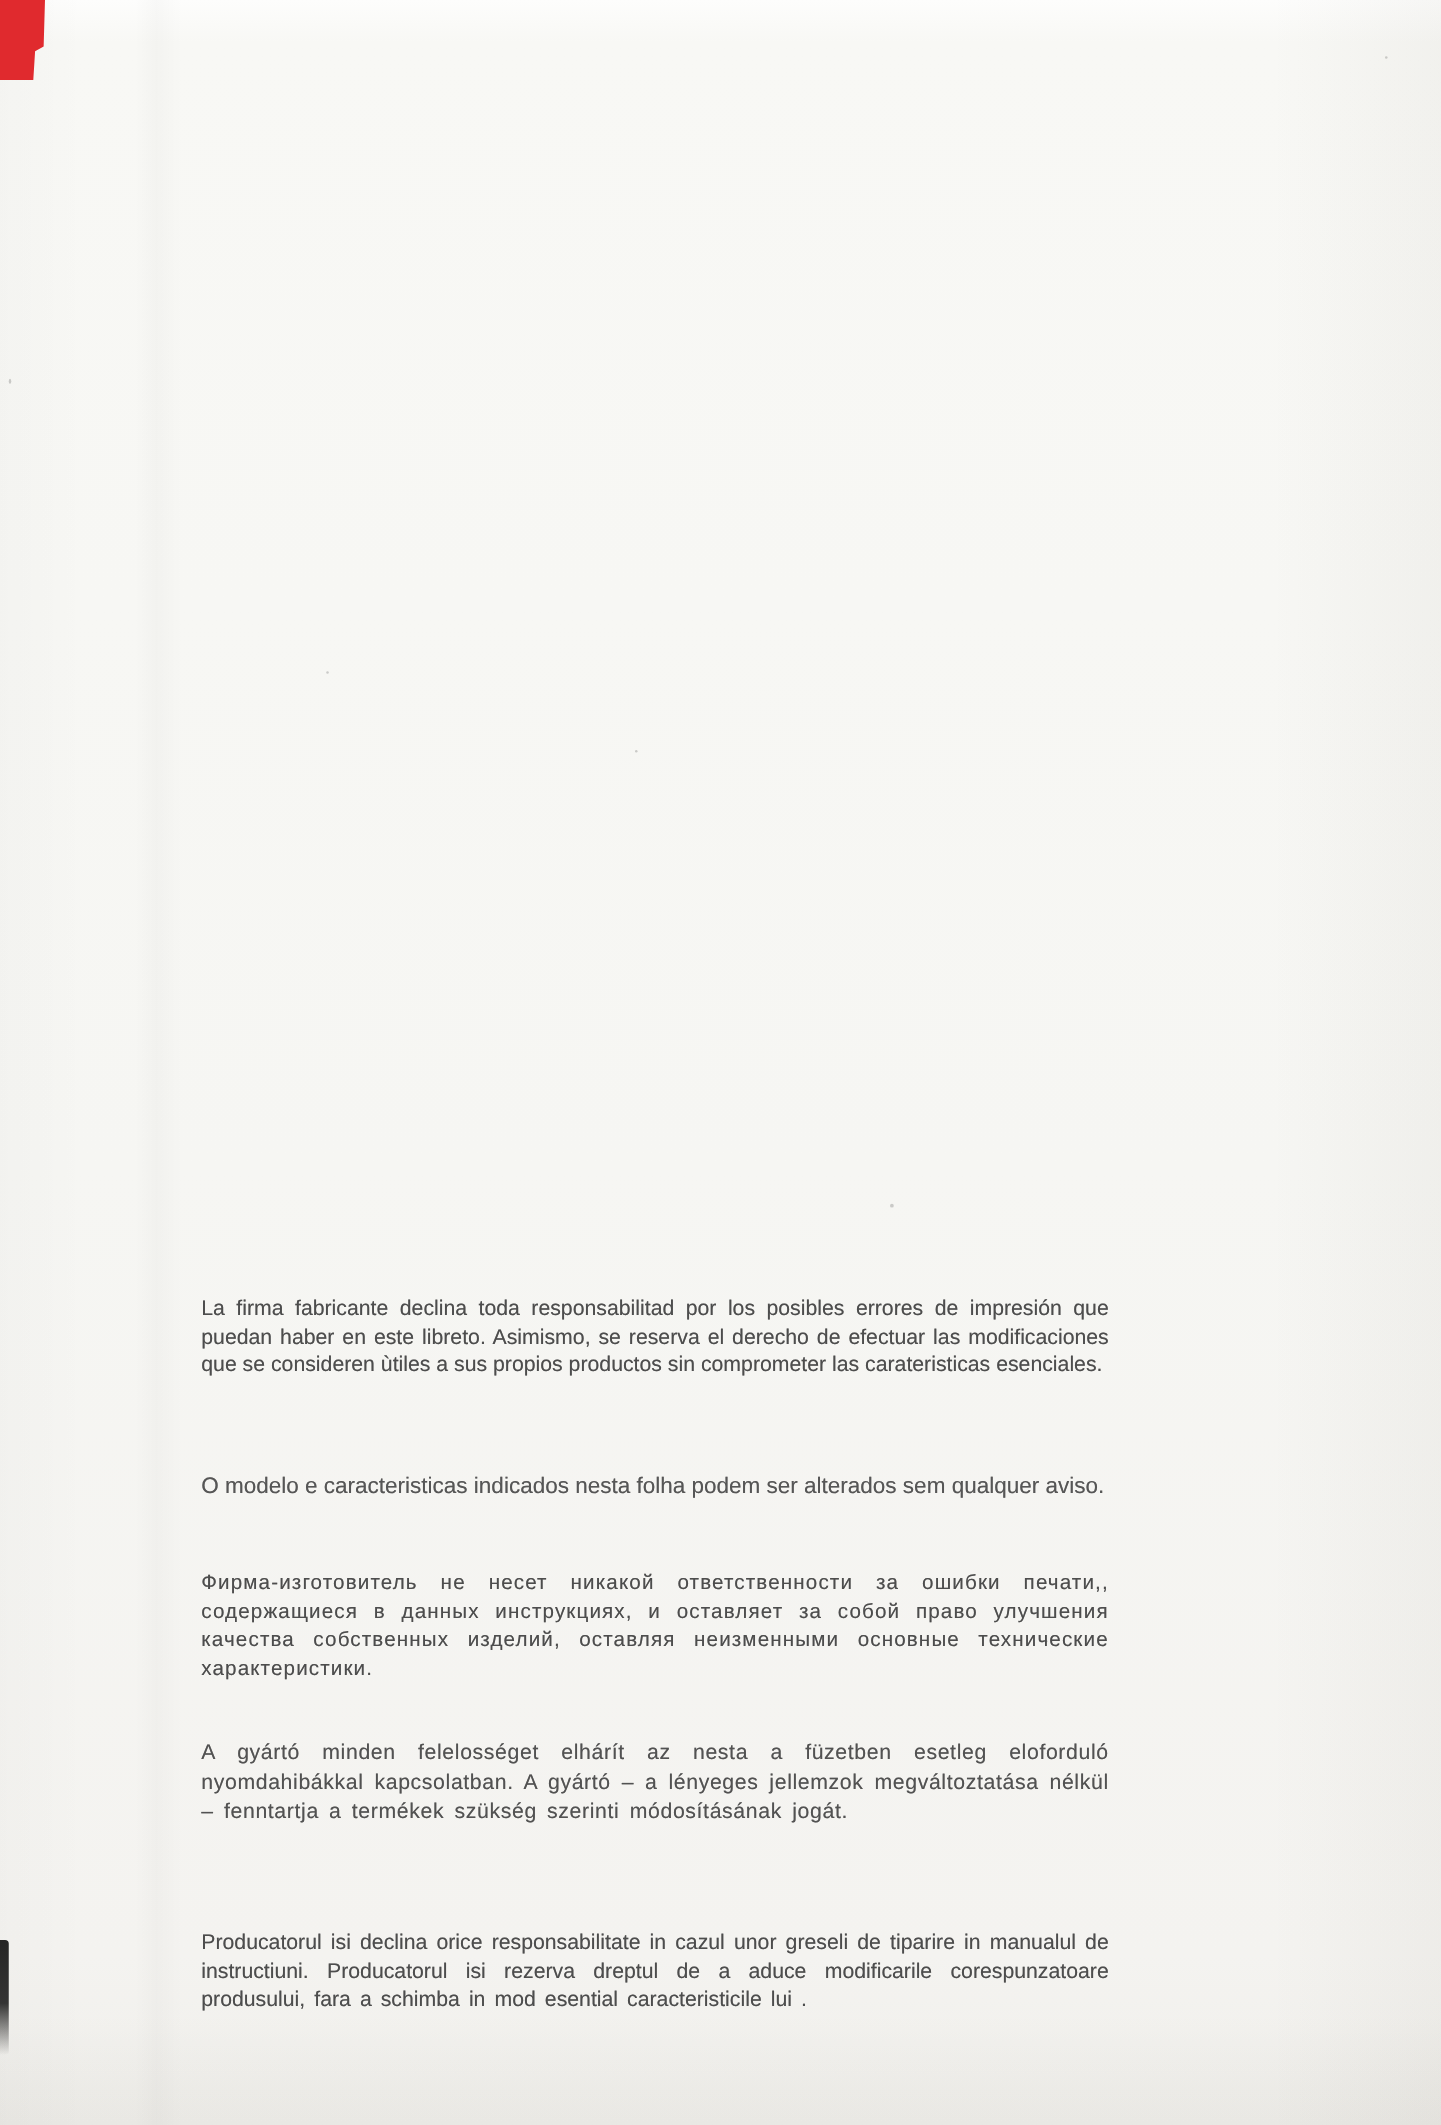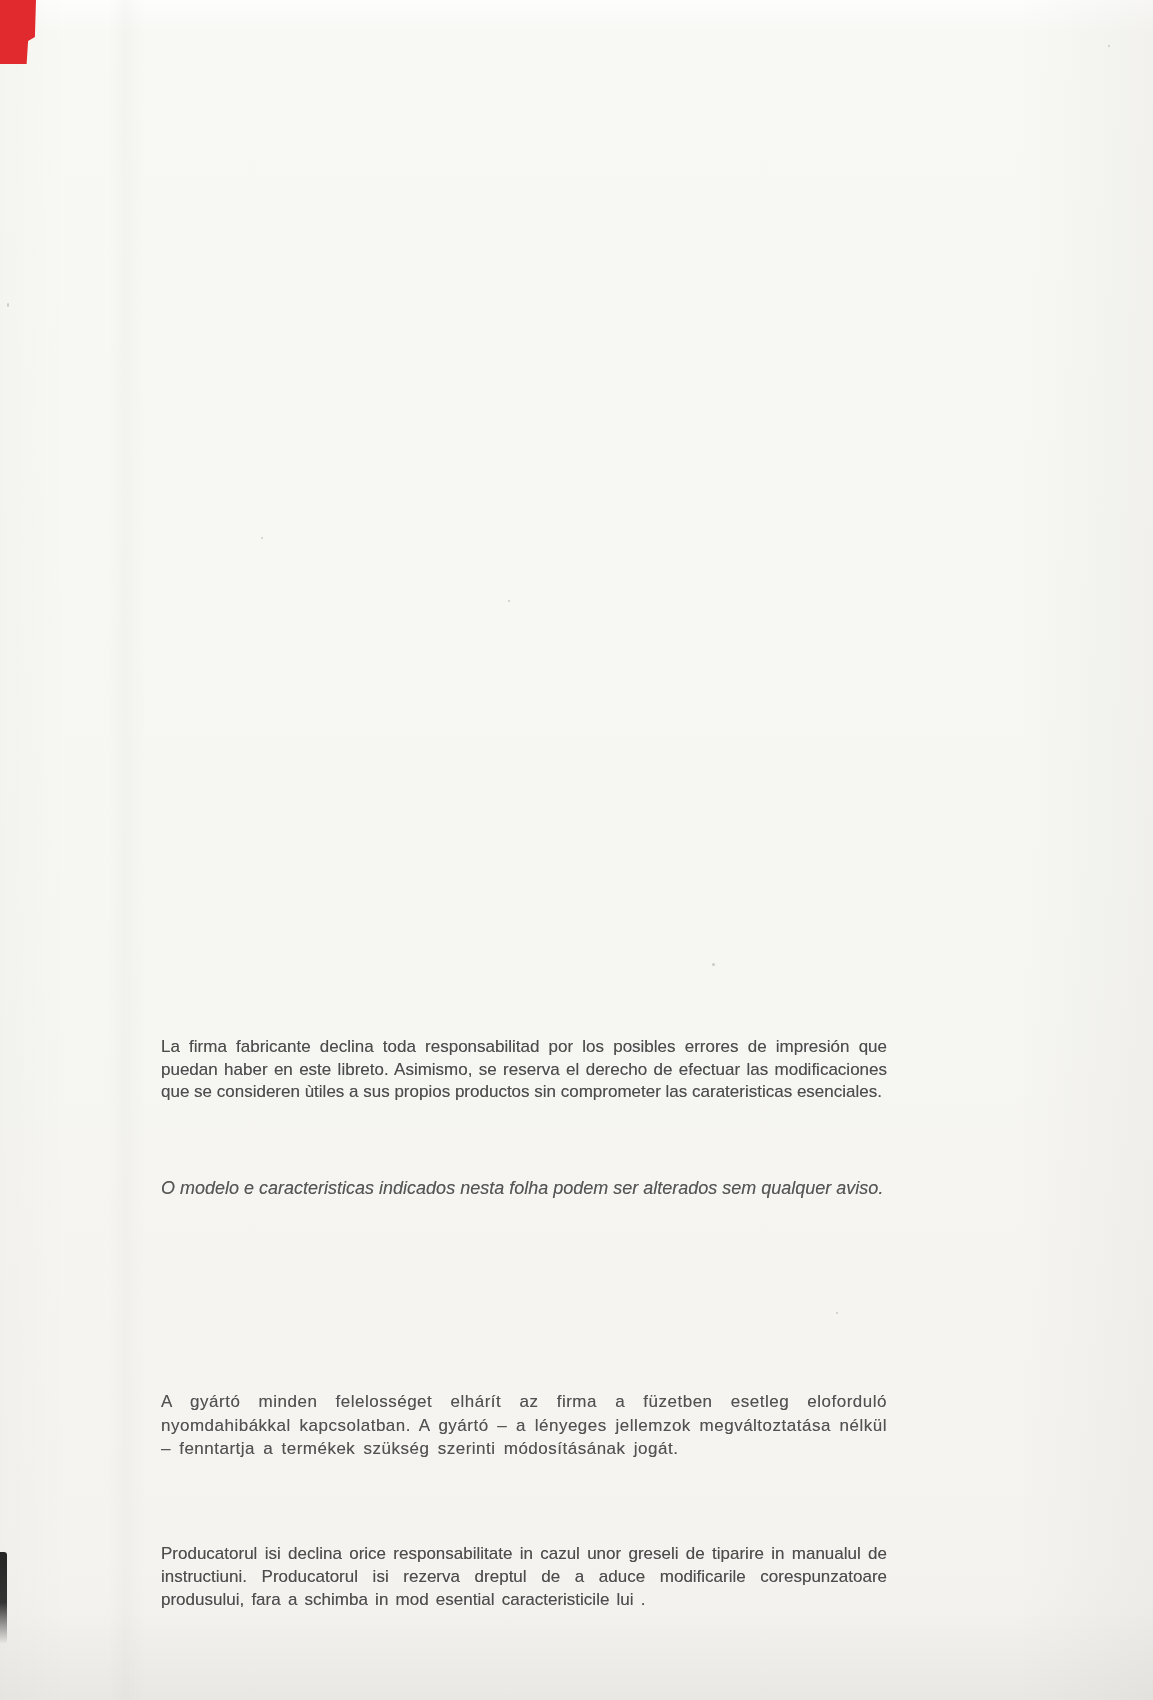--- a/index.html
+++ b/index.html
@@ -62,21 +62,21 @@
   .para {
     position: absolute;
     left: 161px;
     width: 726px;
     margin: 0;
     color: #4d4d4d;
     text-align: justify;
     text-shadow: 0 0 0.5px rgba(90,90,90,0.55);
   }
   .para-es { top: 1036px; font-size: 17px; line-height: 22.6px; }
-  .para-pt { top: 1176px; font-size: 18px; line-height: 24px; color: #565656; font-style: italic; }
+  .para-pt { top: 1176px; font-size: 18px; line-height: 24px; color: #565656; }
   .para-ru { top: 1255px; font-size: 16.5px; line-height: 23px; letter-spacing: 0.9px; }
   .para-hu { top: 1390px; font-size: 17px; line-height: 23.6px; letter-spacing: 0.5px; word-spacing: 3px; color: #525252; }
   .para-ro { top: 1510px; font-size: 17px; line-height: 23.2px; word-spacing: 2.5px; margin-top: 32px; }
   .speck {
     position: absolute;
     width: 3px;
     height: 3px;
     border-radius: 50%;
     background: rgba(70,70,70,0.25);
   }
@@ -96,21 +96,22 @@
 
   <div class="red-mark" style="background: rgb(224, 42, 46);"></div>
 
   <div class="edge-mark"></div>
 
   <div class="bottom-shade"></div>
 
   <div class="text-block">
     <p class="para para-es">La firma fabricante declina toda responsabilitad por los posibles errores de impresión que puedan haber en este libreto. Asimismo, se reserva el derecho de efectuar las modificaciones que se consideren ùtiles a sus propios productos sin comprometer las carateristicas esenciales.</p>
     <p class="para para-pt">O modelo e caracteristicas indicados nesta folha podem ser alterados sem qualquer aviso.</p>
-    <p class="para para-hu">A gyártó minden felelosséget elhárít az firma a füzetben esetleg eloforduló nyomdahibákkal kapcsolatban. A gyártó – a lényeges jellemzok megváltoztatása nélkül – fenntartja a termékek szükség szerinti módosításának jogát.</p>
+    <p class="para para-ru">Фирма-изготовитель не несет никакой ответственности за ошибки печати,, содержащиеся в данных инструкциях, и оставляет за собой право улучшения качества собственных изделий, оставляя неизменными основные технические характеристики.</p>
+    <p class="para para-hu">A gyártó minden felelosséget elhárít az nesta a füzetben esetleg eloforduló nyomdahibákkal kapcsolatban. A gyártó – a lényeges jellemzok megváltoztatása nélkül – fenntartja a termékek szükség szerinti módosításának jogát.</p>
     <p class="para para-ro">Producatorul isi declina orice responsabilitate in cazul unor greseli de tiparire in manualul de instructiuni. Producatorul isi rezerva dreptul de a aduce modificarile corespunzatoare produsului, fara a schimba in mod esential caracteristicile lui .</p>
   </div>
 
   <div class="speck s1"></div>
   <div class="speck s2"></div>
   <div class="speck s3"></div>
   <div class="speck s4"></div>
   <div class="speck s5"></div>
   <div class="speck s6"></div>
 

